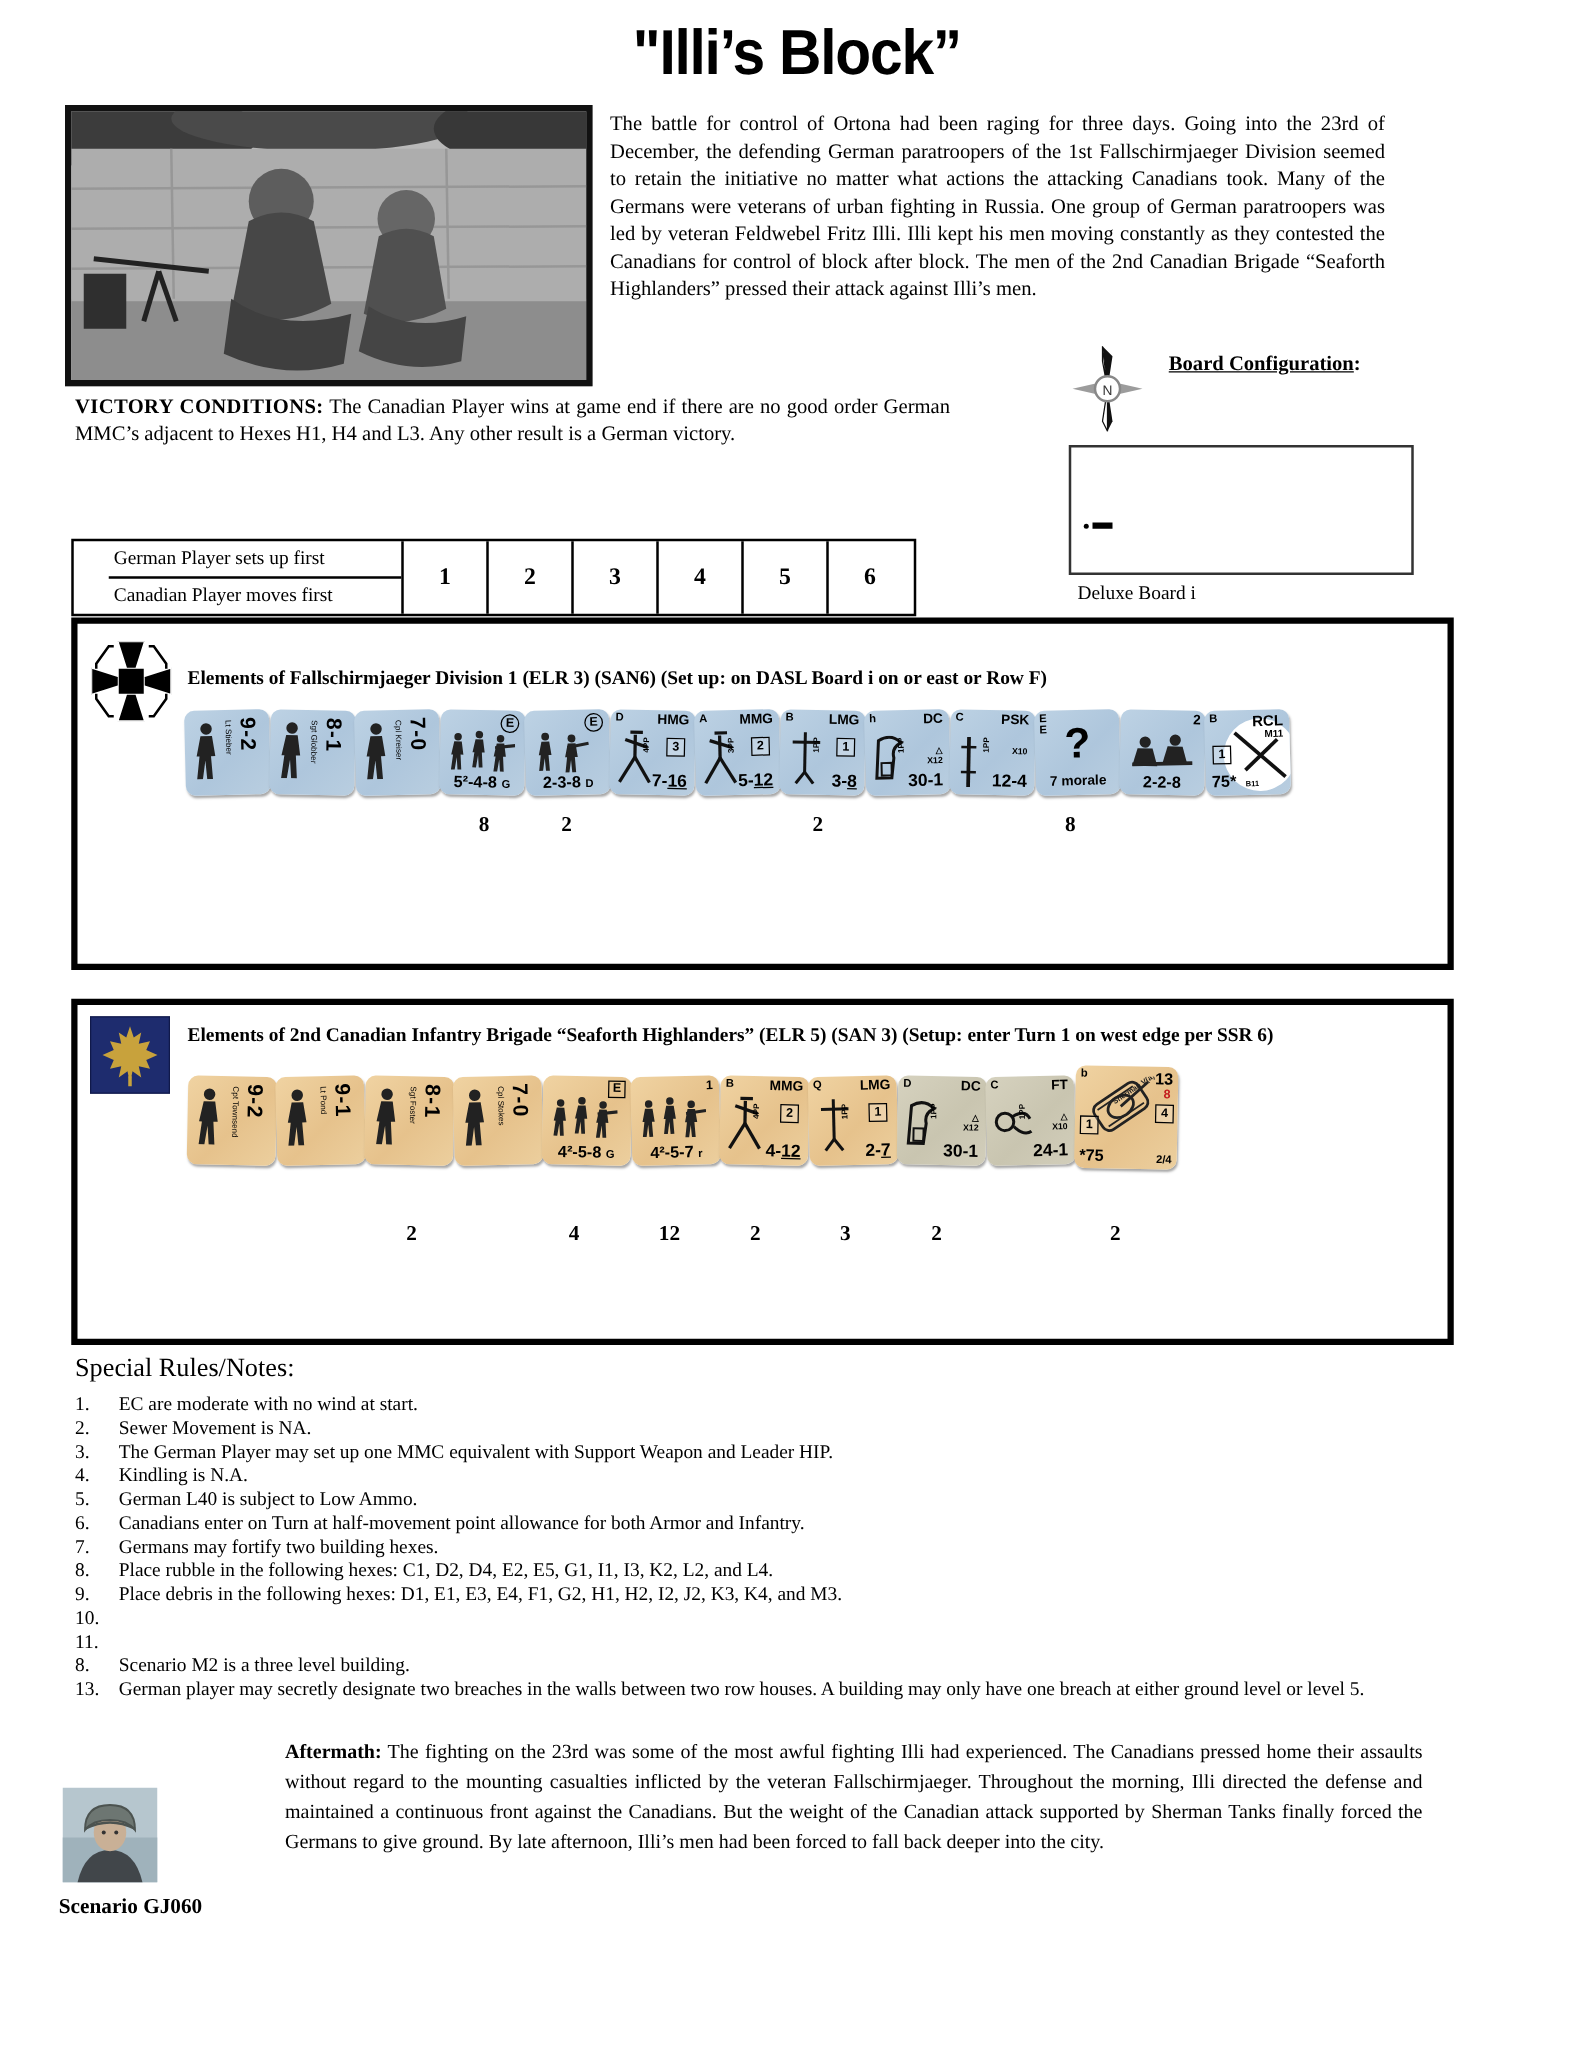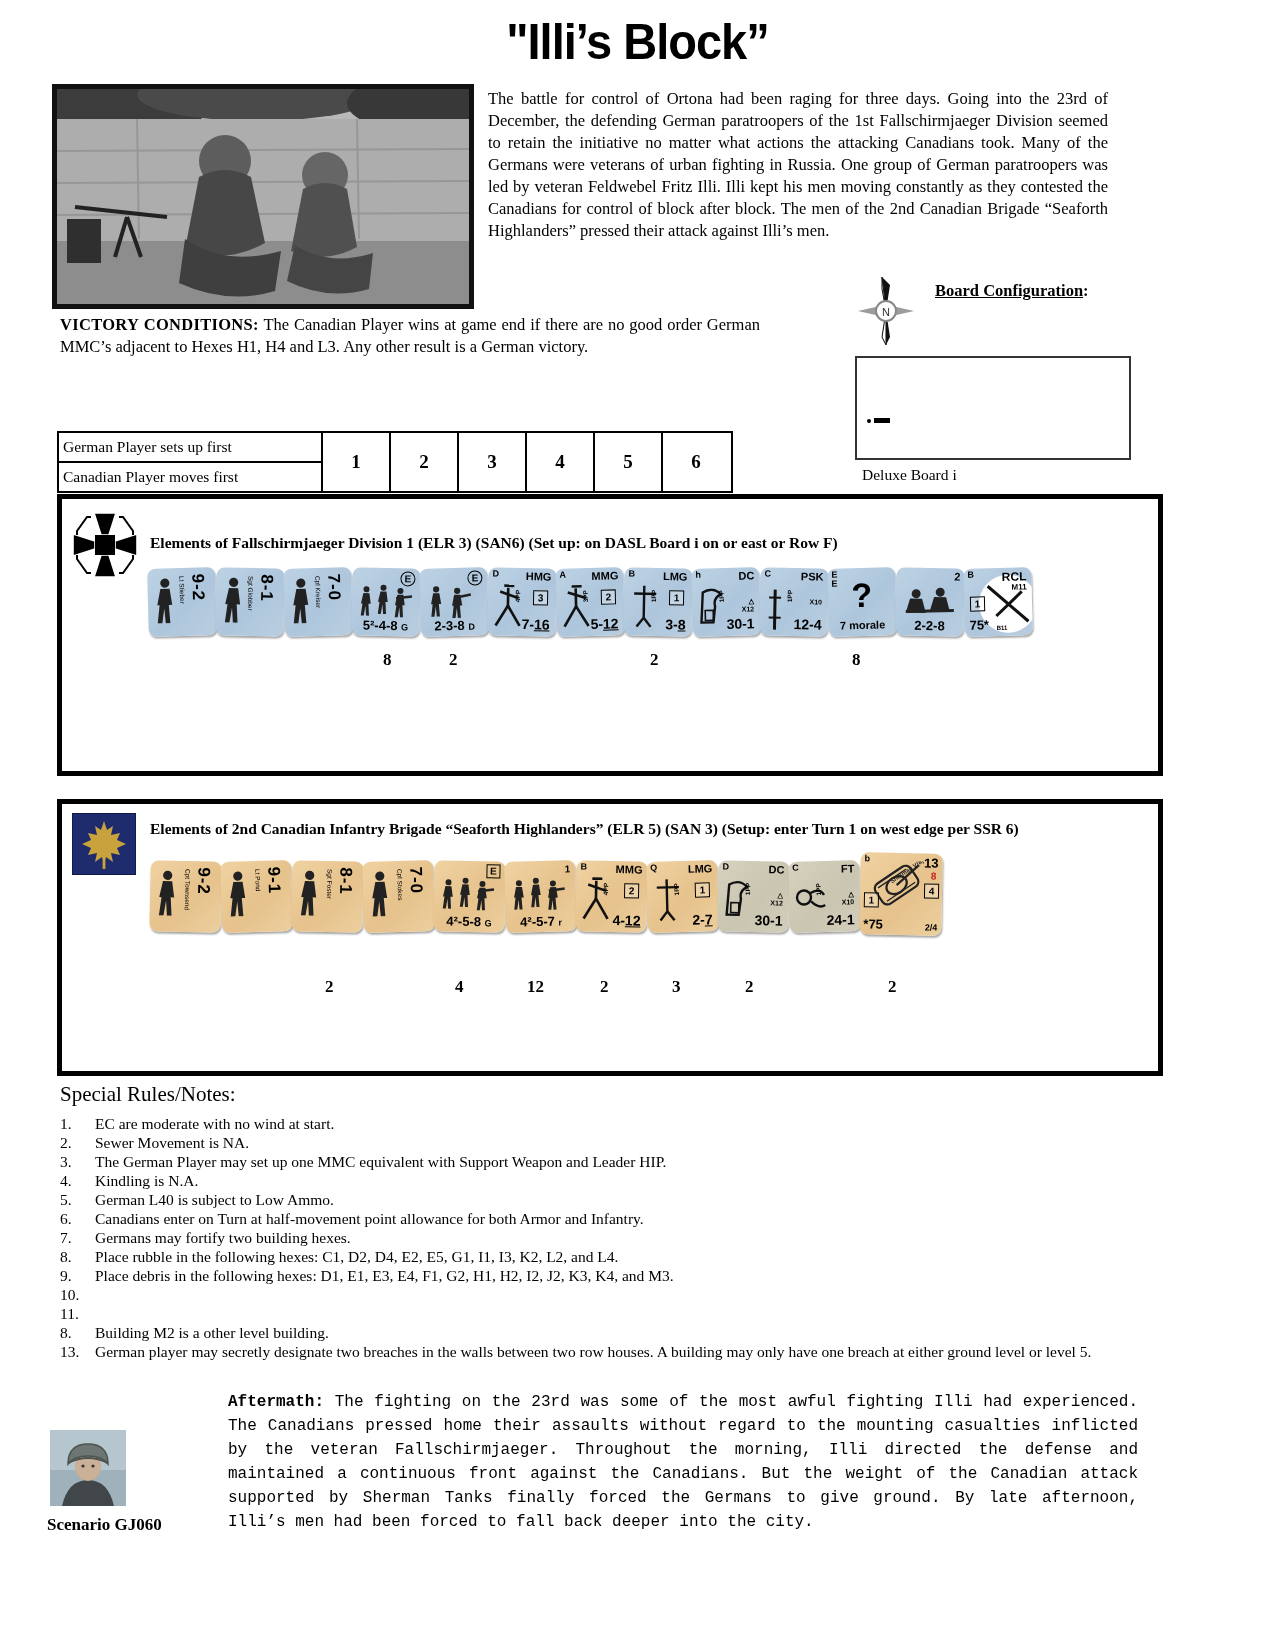--- a/index.html
+++ b/index.html
@@ -23,21 +23,21 @@
   .bc-label{left:935px;top:281px;font-size:16.5px;font-weight:bold;}
   .bc-label span{text-decoration:underline;}
   .board-rect{left:855px;top:356px;width:272px;height:100px;border:2px solid #333;}
   .board-glyph{left:10px;top:58px;position:absolute;width:26px;height:8px;}
   .board-glyph i{position:absolute;left:0;top:3px;width:4px;height:4px;background:#000;border-radius:50%;}
   .board-glyph b{position:absolute;left:7px;top:2px;width:16px;height:5px;background:#000;}
   .bc-caption{left:862px;top:466px;font-size:15.5px;}
   
   .ttrack{left:57px;top:431px;width:672px;height:58px;border:2px solid #000;display:flex;}
   .tt-left{width:262px;border-right:2px solid #000;display:flex;flex-direction:column;}
-  .tt-left div{flex:1;display:flex;align-items:center;padding-left:4px;font-size:15.5px;}
+  .tt-left div{flex:1;display:flex;align-items:center;padding-left:4px;font-size:15.5px;margin-left:28px;}
   .tt-left div:first-child{border-bottom:2px solid #000;}
   .tt-cell{width:66px;border-right:2px solid #000;display:flex;align-items:center;justify-content:center;
            font-size:19px;font-weight:bold;}
   .tt-cell:last-child{border-right:none;}
   
   .obbox{border:5px solid #000;}
   .gbox{left:57px;top:494px;width:1096px;height:272px;}
   .cbox{left:57px;top:799px;width:1096px;height:267px;}
   .ob-header{font-size:15.5px;font-weight:bold;}
   .gheader{left:150px;top:522px;width:960px;margin-top:12px;}
@@ -74,21 +74,21 @@
   .c-qv{position:absolute;left:0;right:0;bottom:5px;text-align:center;font-size:11px;font-weight:bold;}
   .qty{position:absolute;font-size:17px;font-weight:bold;font-family:"Liberation Serif",serif;}
   
   .rules-h{left:60px;top:1082px;font-size:21px;font-weight:normal;}
   .rules{left:60px;top:1114px;width:1100px;font-size:15.5px;}
   .rule{display:flex;line-height:19px;}
   .rule .num{width:35px;flex:none;}
   
   .aft-photo{left:50px;top:1430px;width:76px;height:76px;}
   .scenario-id{left:47px;top:1515px;font-size:17px;font-weight:bold;}
-  .aftermath{left:228px;top:1390px;width:910px;font-size:16px;line-height:24px;text-align:justify;font-family:Liberation Mono, monospace;}
+  .aftermath{left:228px;top:1390px;width:910px;font-size:16px;line-height:24px;text-align:justify;}
 </style>
 </head>
 <body>
 
 <div class="page">
 
   <div class="abs title">"Illi’s Block”</div>
 
   <div class="abs photo">
     <svg width="412" height="215" viewBox="0 0 412 215">
@@ -252,21 +252,21 @@
         <span>Place debris in the following hexes: D1, E1, E3, E4, F1, G2, H1, H2, I2, J2, K3, K4, and M3.</span>
       </div>
       <div class="rule">
         <span class="num">10.</span>
       </div>
       <div class="rule">
         <span class="num">11.</span>
       </div>
       <div class="rule">
         <span class="num">8.</span>
-        <span>Building M2 is a other level building.</span>
+        <span>Scenario M2 is a three level building.</span>
       </div>
       <div class="rule">
         <span class="num">13.</span>
         <span>German player may secretly designate two breaches in the walls between two row houses. A building may only have one breach at either ground level or level 5.</span>
       </div>
     </div>
 
   <div class="abs aft-photo">
     <svg width="76" height="76" viewBox="0 0 76 76">
       <rect width="76" height="76" fill="#b6c6ce"></rect>

